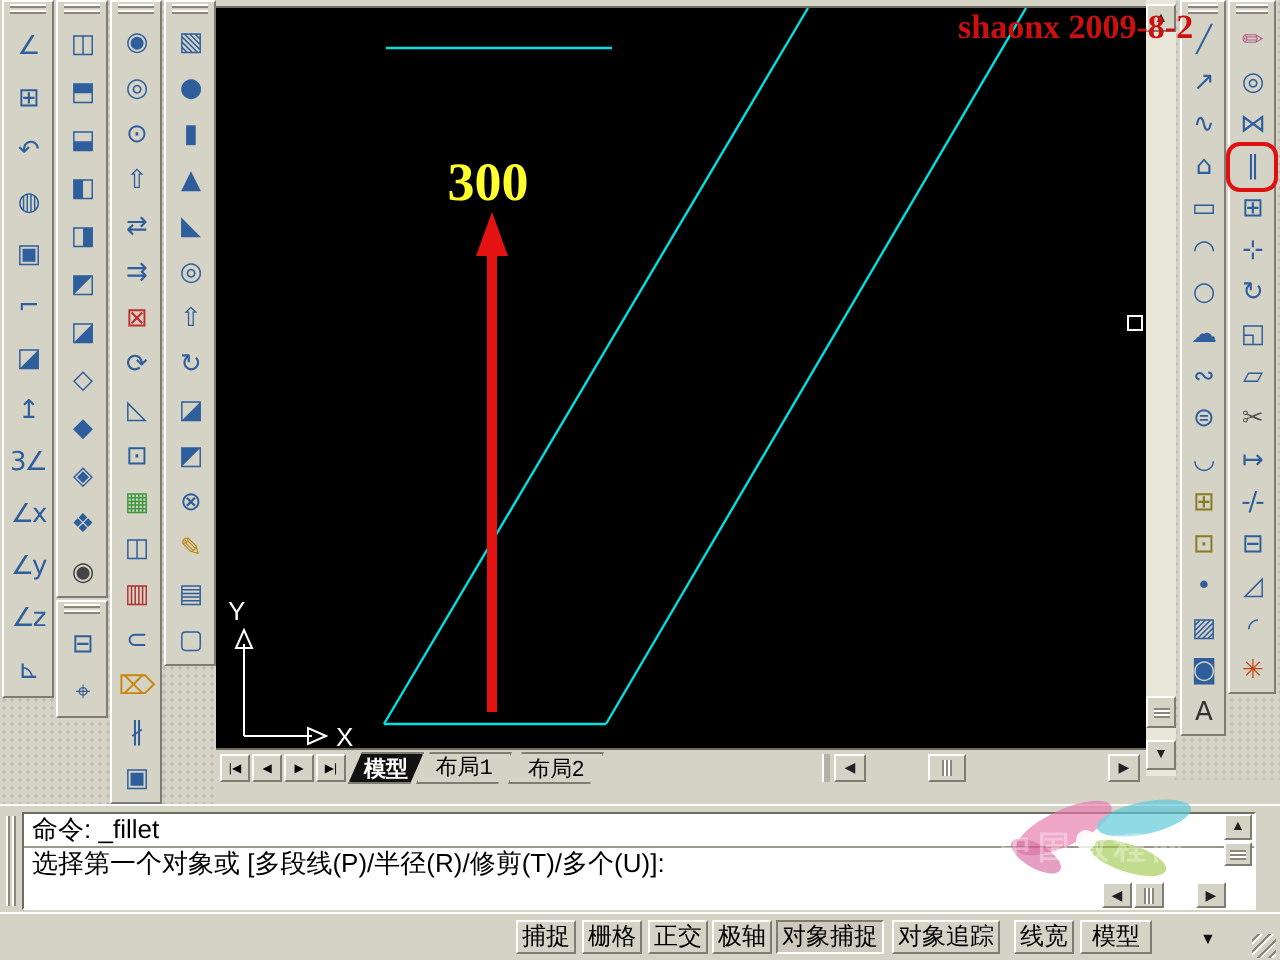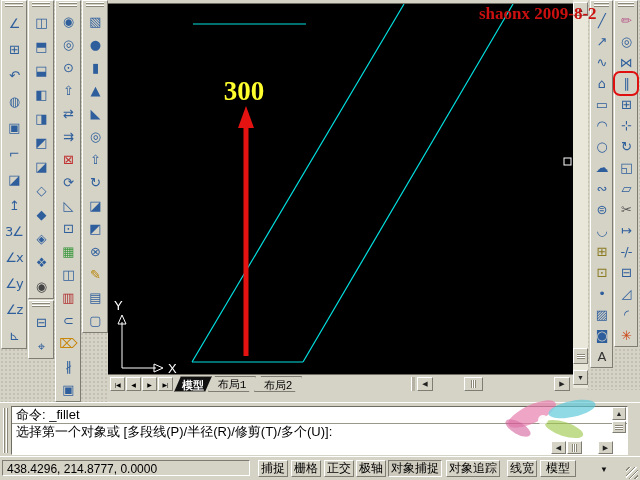--- a/index.html
+++ b/index.html
@@ -145,21 +145,20 @@
       </div>
     <div class="sthumb" style="left:567px;top:38px;width:15px;height:13px;">
         <span class="grip-lines v"></span>
       </div>
     <div class="sbtn" style="left:598px;top:38px;width:15px;height:13px;">
         <span>▶</span>
       </div>
   </div>
 
   <div id="statusbar">
-    <div id="coords">438.4296, 214.8777, 0.0000</div>
     <div id="stbtns"></div>
     <div id="st-menu-arrow">▼</div>
     <div id="resize-grip"></div>
   <div class="stbtn" style="left: 258px; width: 30px;">捕捉</div>
       <div class="stbtn" style="left: 291px; width: 30px;">栅格</div>
       <div class="stbtn" style="left: 324px; width: 30px;">正交</div>
       <div class="stbtn" style="left: 356px; width: 30px;">极轴</div>
       <div class="stbtn active" style="left: 388px; width: 54px;">对象捕捉</div>
       <div class="stbtn" style="left: 446px; width: 54px;">对象追踪</div>
       <div class="stbtn" style="left: 507px; width: 30px;">线宽</div>
@@ -167,20 +166,21 @@
     </div>
 
   <div id="watermark">
     <svg id="wm-logo" width="130" height="48" viewBox="0 0 130 48">
       <ellipse cx="52" cy="18" rx="26" ry="9" fill="#e878aa" transform="rotate(-25 52 18)" opacity="0.85"></ellipse>
       <ellipse cx="92" cy="13" rx="24" ry="8" fill="#58c8d8" transform="rotate(-12 92 13)" opacity="0.85"></ellipse>
       <ellipse cx="84" cy="33" rx="20" ry="7" fill="#9cc84a" transform="rotate(18 84 33)" opacity="0.8"></ellipse>
       <ellipse cx="38" cy="32" rx="14" ry="6" fill="#d05090" transform="rotate(30 38 32)" opacity="0.7"></ellipse>
       <circle cx="63" cy="24" r="5" fill="#ffffff" opacity="0.9"></circle>
     </svg>
+    <div id="wm-ghost">中国教程网</div>
   </div>
 
 <div class="tbcol" style="left: 1px; top: 0px; width: 26px;">
       <div class="tb-handle">
         <i></i>
         <i></i>
       </div>
       <div class="tbbtn" style="height: 26px;">
         <span class="glyph">∠</span>
       </div>

